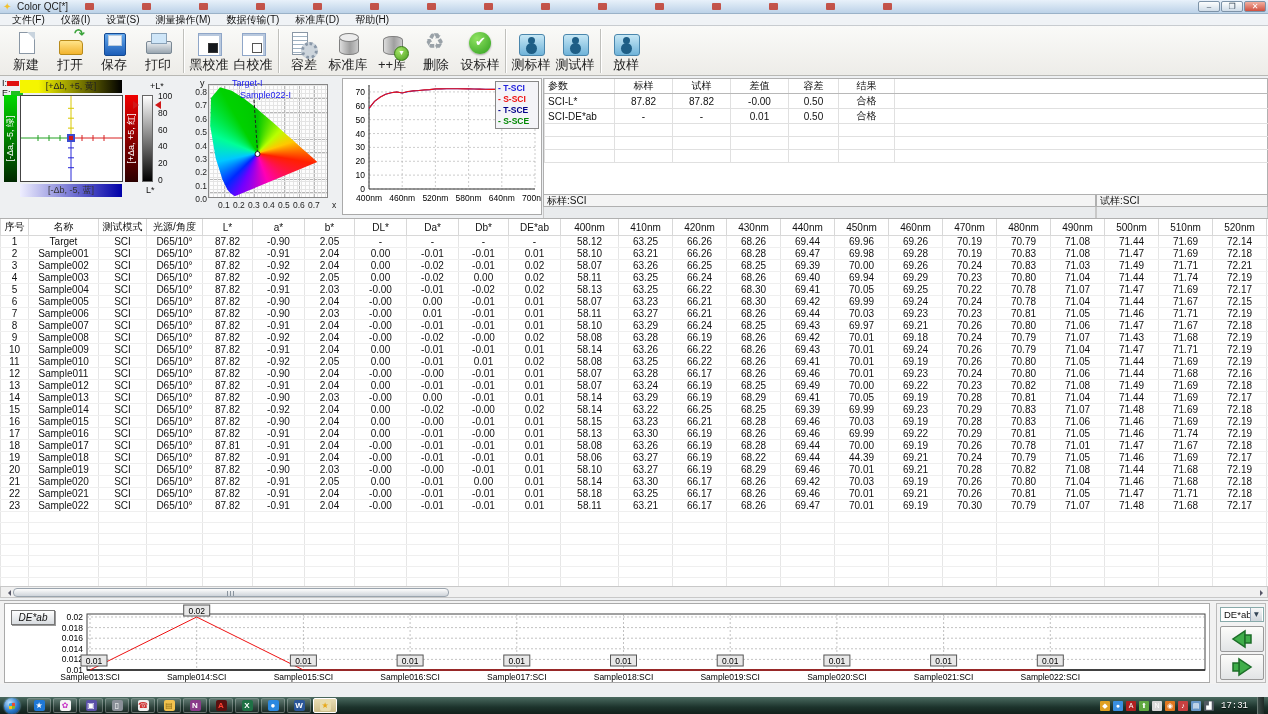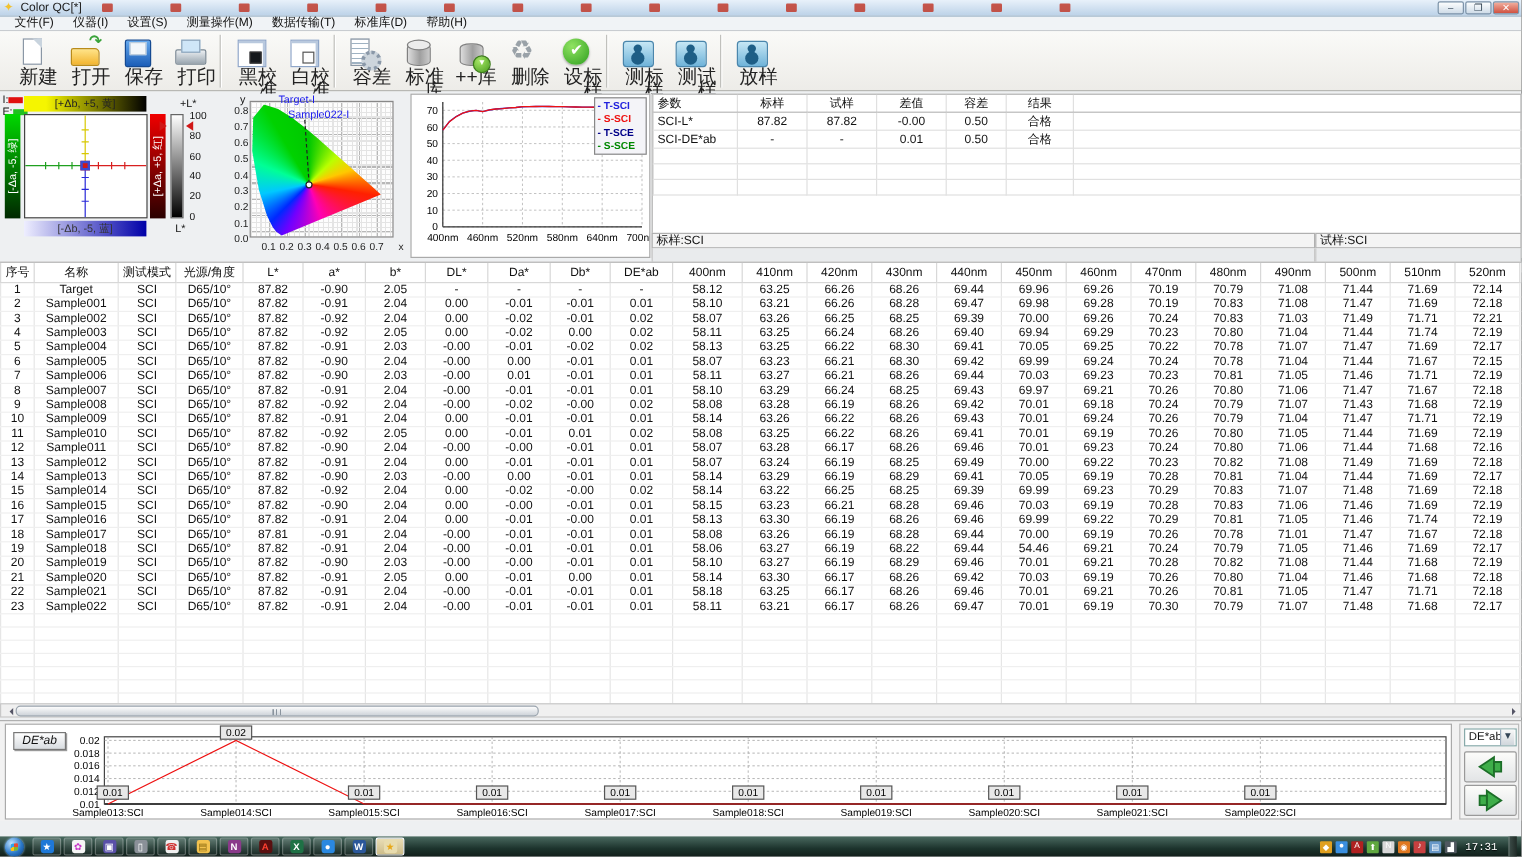--- a/index.html
+++ b/index.html
@@ -19,21 +19,21 @@
   .winbtn.close{background:linear-gradient(#f2b0a0,#cf5040);color:#fff;}
 
   #menubar{position:absolute;left:0;top:14px;width:1268px;height:12px;background:#f0f3f6;
     border-bottom:1px solid #c8ccd0;display:flex;align-items:center;padding-left:4px;}
   .menu-item{padding:0 8px;font-size:10px;line-height:12px;cursor:default;}
 
   #toolbar{position:absolute;left:0;top:26px;width:1268px;height:50px;
     background:linear-gradient(#fafaf8,#edece8);border-bottom:1px solid #b8b8b4;display:flex;align-items:flex-start;padding:2px 2px 0 4px;}
   .tb-sep{width:1px;height:44px;background:#c0c0bc;margin:1px 3px;box-shadow:1px 0 0 #fff;}
   .tb-item{width:44px;height:46px;text-align:center;padding-top:1px;}
-  .tb-label{font-size:16px;line-height:12px;color:#222;text-align:right;}
+  .tb-label{font-size:13px;line-height:12px;color:#222;}
   .ic{width:30px;height:30px;margin:0 auto;position:relative;}
   .ic-new-file::before{content:"";position:absolute;left:8px;top:3px;width:14px;height:20px;background:#fff;border:1px solid #8a97a5;}
   .ic-new-file::after{content:"";position:absolute;left:16px;top:3px;border:4px solid #c9d4de;border-bottom-color:transparent;border-left-color:transparent;}
   .ic-open-folder::before{content:"";position:absolute;left:4px;top:11px;width:22px;height:13px;background:linear-gradient(#ffe48a,#f2b42e);border:1px solid #b98b1a;border-radius:2px 4px 2px 2px;}
   .ic-open-folder::after{content:"↷";position:absolute;right:0px;top:-3px;font-size:13px;font-weight:bold;color:#3aa33a;}
   .ic-save-disk::before{content:"";position:absolute;left:5px;top:4px;width:20px;height:21px;background:linear-gradient(#63a7ec,#1c5eb8);border:1px solid #154a92;border-radius:2px;}
   .ic-save-disk::after{content:"";position:absolute;left:9px;top:6px;width:12px;height:9px;background:#f2f6fa;border:1px solid #bcd;}
   .ic-printer::before{content:"";position:absolute;left:3px;top:12px;width:24px;height:11px;background:linear-gradient(#eceff2,#9aa6b0);border:1px solid #7a8894;border-radius:2px;}
   .ic-printer::after{content:"";position:absolute;left:8px;top:4px;width:14px;height:9px;background:#cfe6f8;border:1px solid #8aa2b8;}
   .ic-black-cal::before,.ic-white-cal::before{content:"";position:absolute;left:4px;top:4px;width:22px;height:21px;background:#fff;border:1px solid #8fa6c8;box-shadow:inset -6px 6px 0 -4px #b9c9de;}
@@ -990,21 +990,21 @@
             <td>2.04</td>
             <td>-0.00</td>
             <td>-0.01</td>
             <td>-0.01</td>
             <td>0.01</td>
             <td>58.06</td>
             <td>63.27</td>
             <td>66.19</td>
             <td>68.22</td>
             <td>69.44</td>
-            <td>54.46</td>
+            <td>44.39</td>
             <td>69.21</td>
             <td>70.24</td>
             <td>70.79</td>
             <td>71.05</td>
             <td>71.46</td>
             <td>71.69</td>
             <td>72.17</td>
             <td>72</td>
           </tr>
           <tr>

